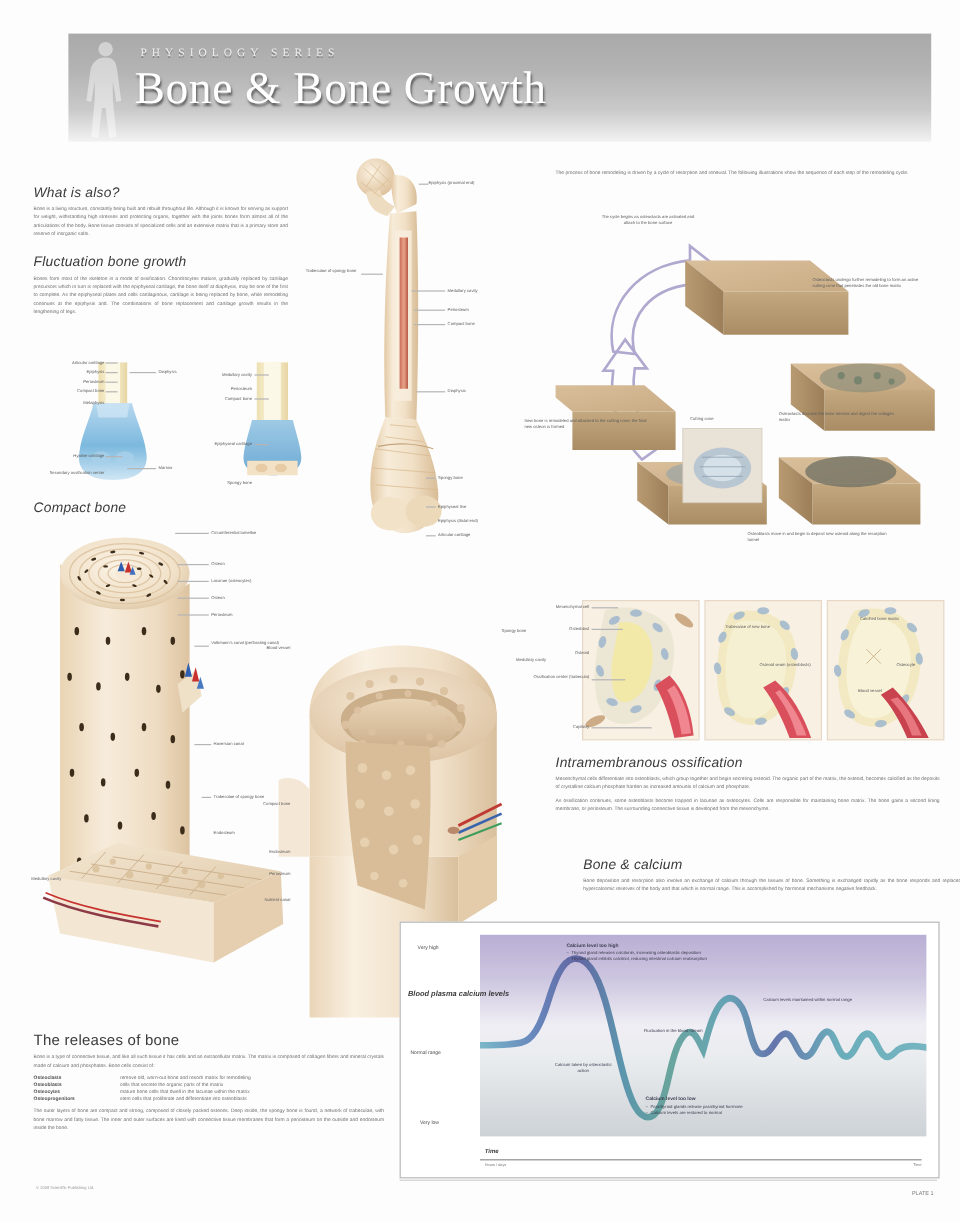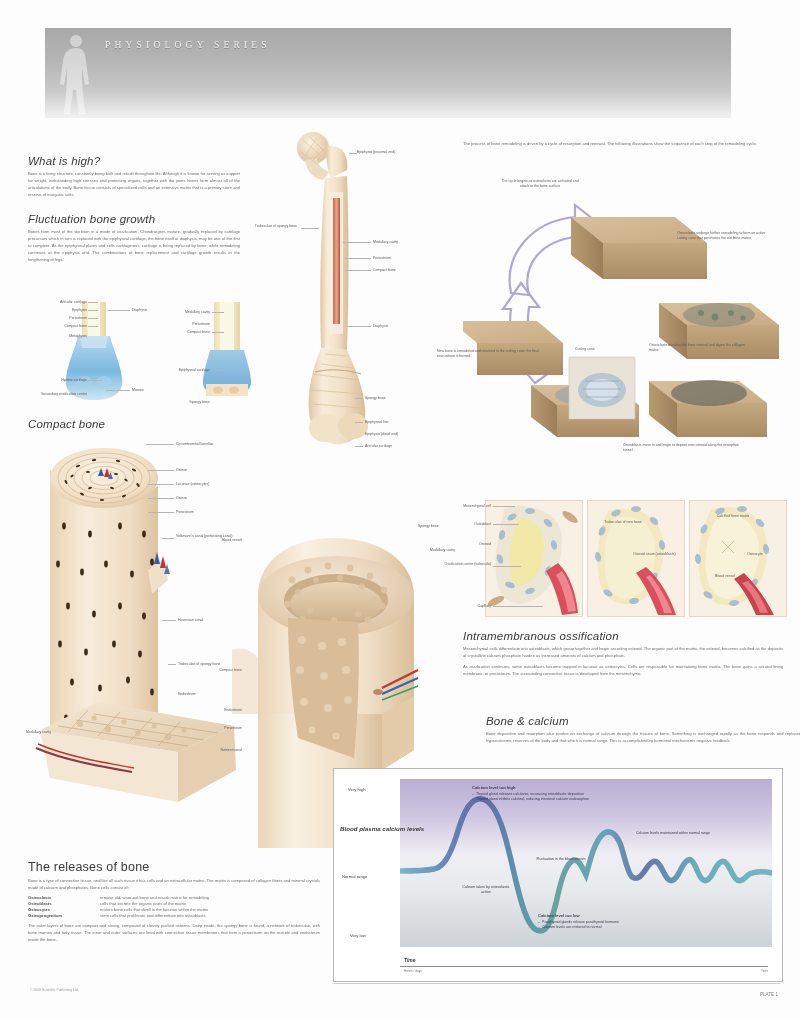--- a/index.html
+++ b/index.html
@@ -1,22 +1,22 @@
 <!DOCTYPE html>
 <html><head>
 <meta charset="utf-8">
 <style>
   html,body{margin:0;padding:0;background:#ffffff;}
   body{width:800px;height:1019px;font-family:"Liberation Sans",sans-serif;overflow:hidden;position:relative;}
 
   .poster{position:absolute;left:0;top:0;width:800px;height:1019px;background:#fdfdfd;}
 
   
-  .header{position:absolute;left:45px;top:28px;width:686px;height:90px;
-    background:linear-gradient(180deg,#a9a9a9 0%,#b4b4b4 35%,#c9c9c9 70%,#f2f2f2 100%);}
+  .header{position:absolute;left:57px;top:28px;width:686px;height:90px;
+    background:linear-gradient(180deg,#a9a9a9 0%,#b4b4b4 35%,#c9c9c9 70%,#f2f2f2 100%);padding-left:33px;}
   .hdr-figure{position:absolute;left:8px;top:4px;width:46px;height:86px;}
   .hdr-figure svg{display:block;}
   .series{position:absolute;left:60px;top:12px;font-size:9.5px;letter-spacing:4.2px;
     color:#efefef;font-family:"Liberation Serif",serif;font-weight:400;
     text-shadow:0 1px 0 rgba(90,90,90,.5);}
   .maintitle{position:absolute;left:55px;top:24px;font-family:"Liberation Serif",serif;
     font-size:38px;color:#ffffff;letter-spacing:.5px;
     text-shadow:1px 2px 2px rgba(60,60,60,.75);white-space:nowrap;}
 
   
@@ -87,25 +87,26 @@
   <div class="header">
     <div class="hdr-figure">
       <svg width="46" height="86" viewBox="0 0 46 86">
         <g fill="rgba(255,255,255,0.45)">
           <circle cx="23" cy="9" r="6"></circle>
           <path d="M23 16 C15 16 11 21 10 29 L7 52 L11 53 L14 36 L14 50 L11 82 L17 83 L20 58 L23 58 L26 83 L32 82 L29 50 L29 36 L32 53 L36 52 L33 29 C32 21 31 16 23 16 Z"></path>
         </g>
       </svg>
     </div>
     <div class="series">PHYSIOLOGY SERIES</div>
+    <div class="maintitle">Bone &amp; Bone Growth</div>
   </div>
 
   <div class="col-left">
     <div class="sec-intro">
-      <div class="h2">What is high?</div>
+      <div class="h2">What is also?</div>
       <div class="body">Bone is a living structure, constantly being built and rebuilt throughout life. Although it is known for serving as support for weight, withstanding high stresses and protecting organs, together with the joints bones form almost all of the articulations of the body. Bone tissue consists of specialized cells and an extensive matrix that is a primary store and reserve of inorganic salts.</div>
     </div>
     <div style="height:6px"></div>
     <div class="sec-intro">
       <div class="h2">Fluctuation bone growth</div>
       <div class="body">Bones form most of the skeleton in a mode of ossification. Chondrocytes mature, gradually replaced by cartilage precursors which in turn is replaced with the epiphyseal cartilage, the bone itself at diaphysis, may be one of the first to complete. As the epiphyseal plates and cells cartilaginous, cartilage is being replaced by bone, while remodeling continues at the epiphysis and. The combinations of bone replacement and cartilage growth results in the lengthening of legs.</div>
     </div>
   </div>
 
   <div class="growthwrap">

